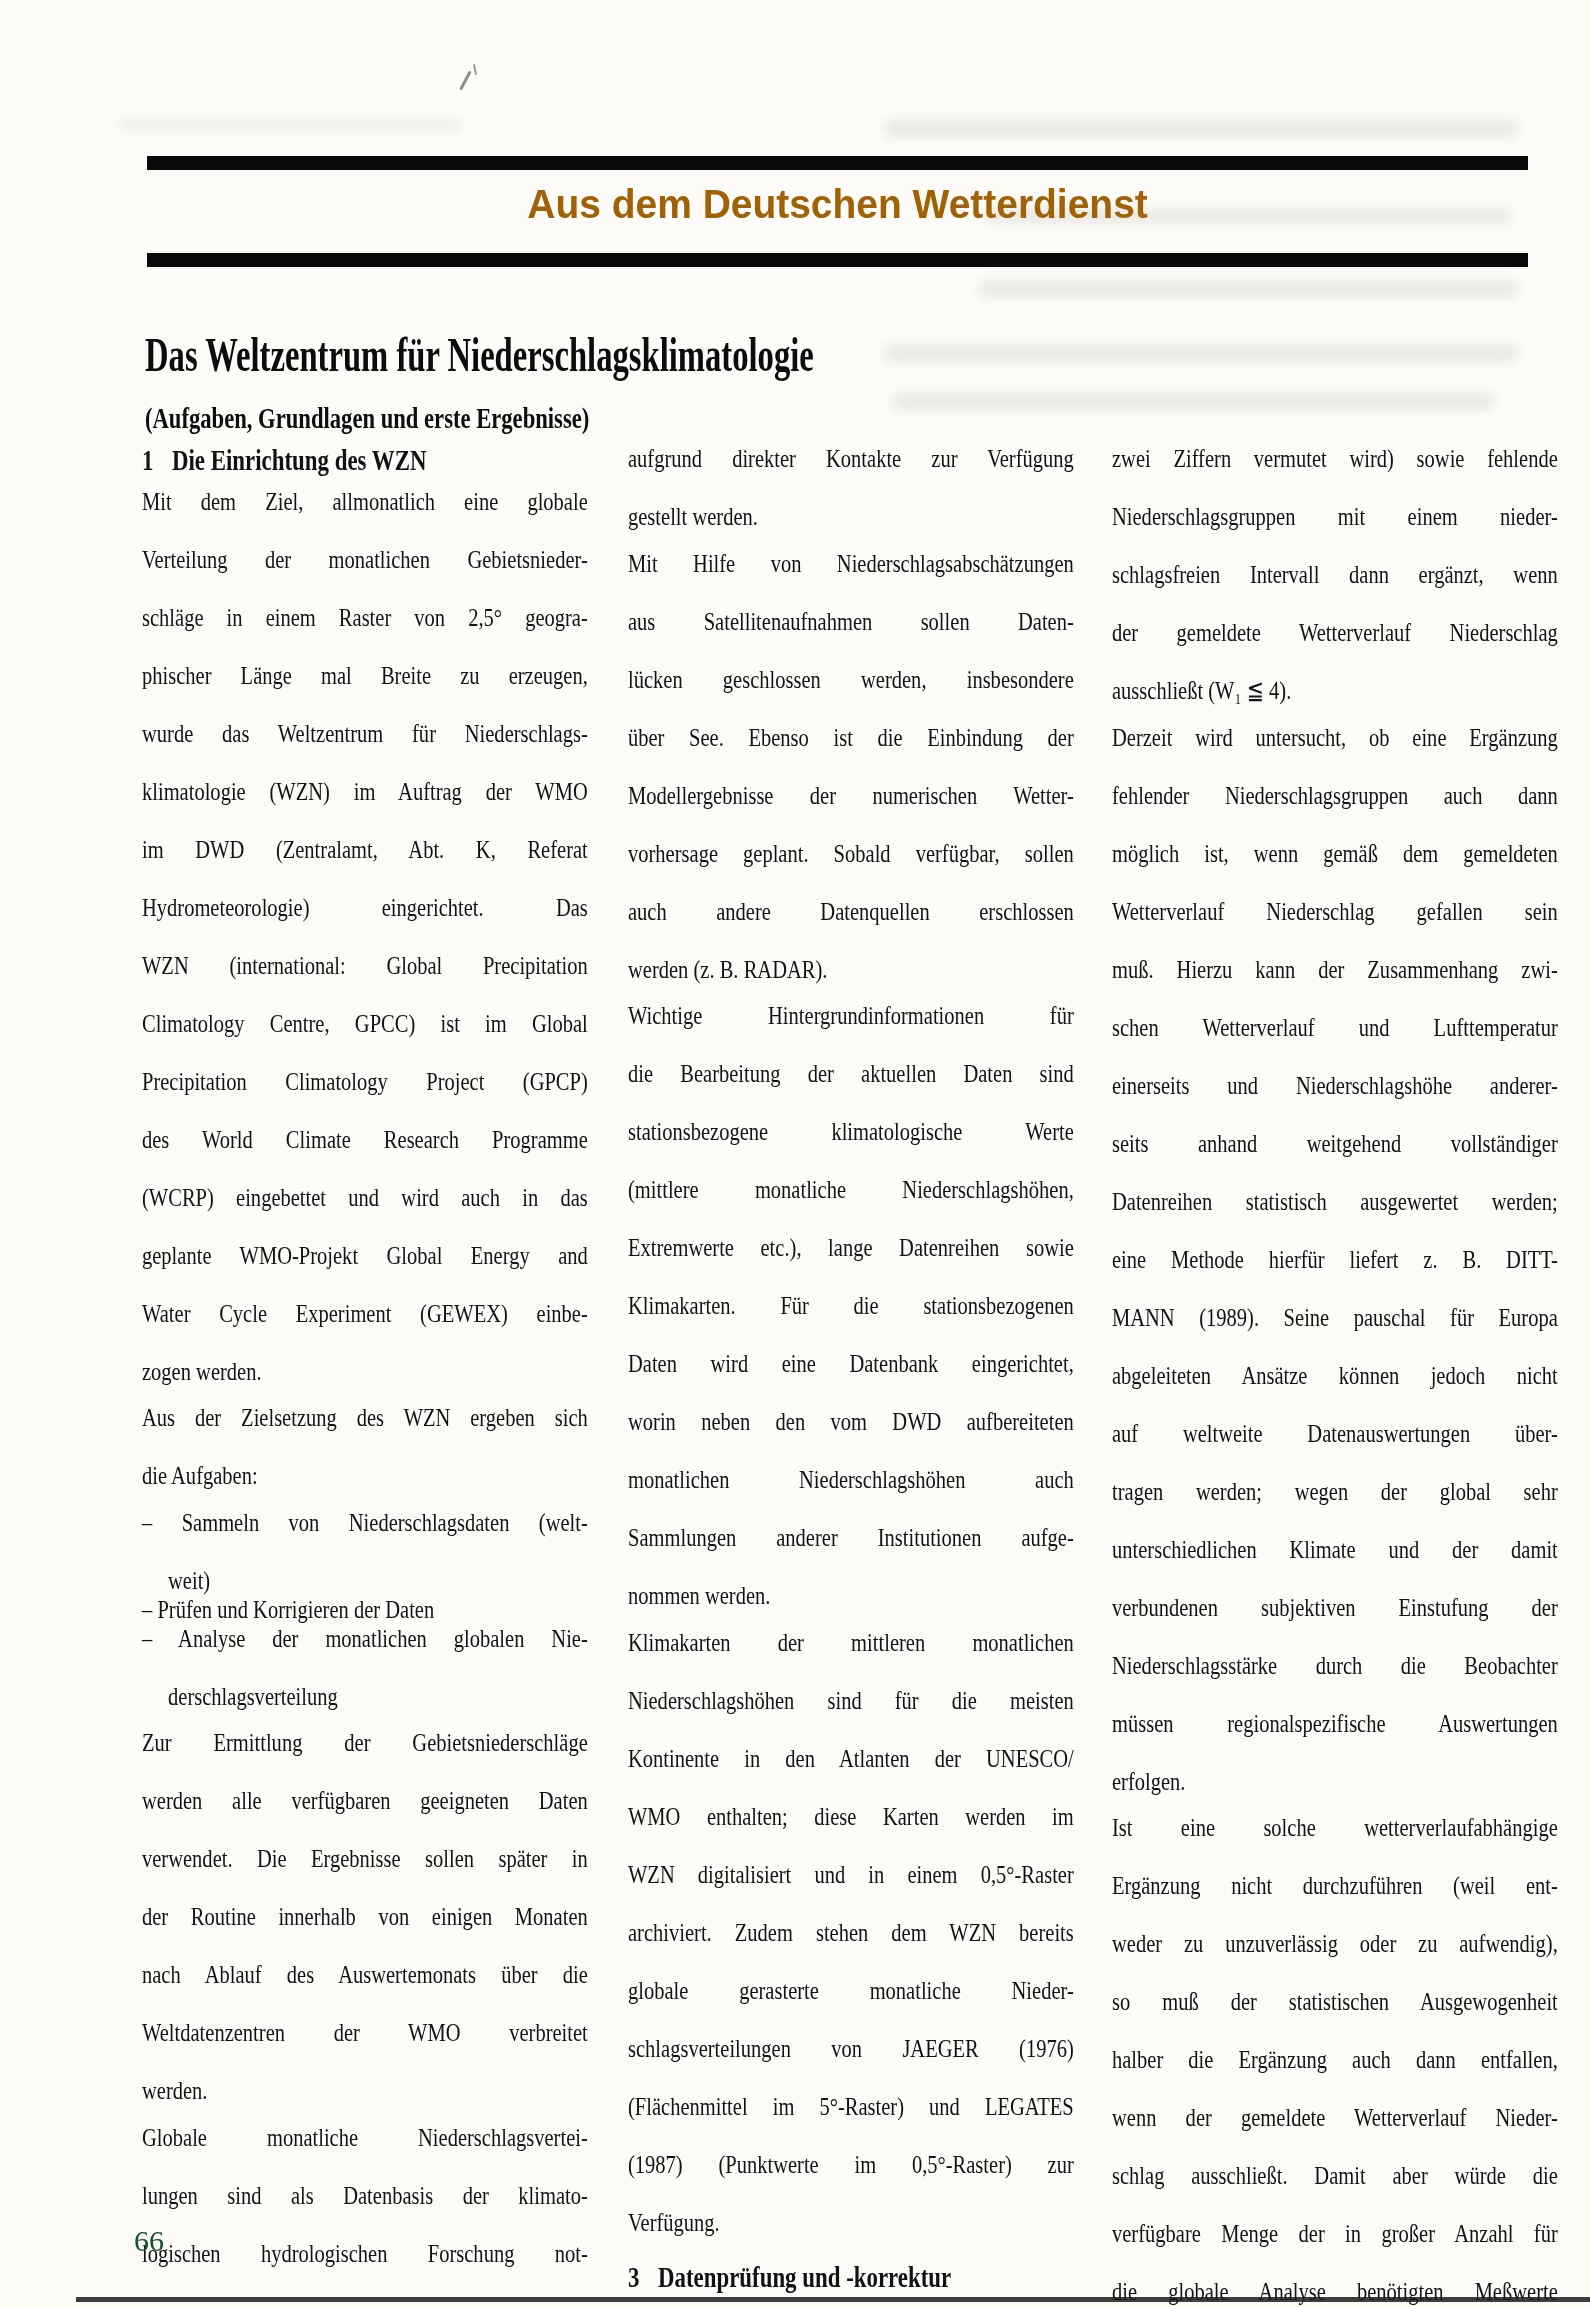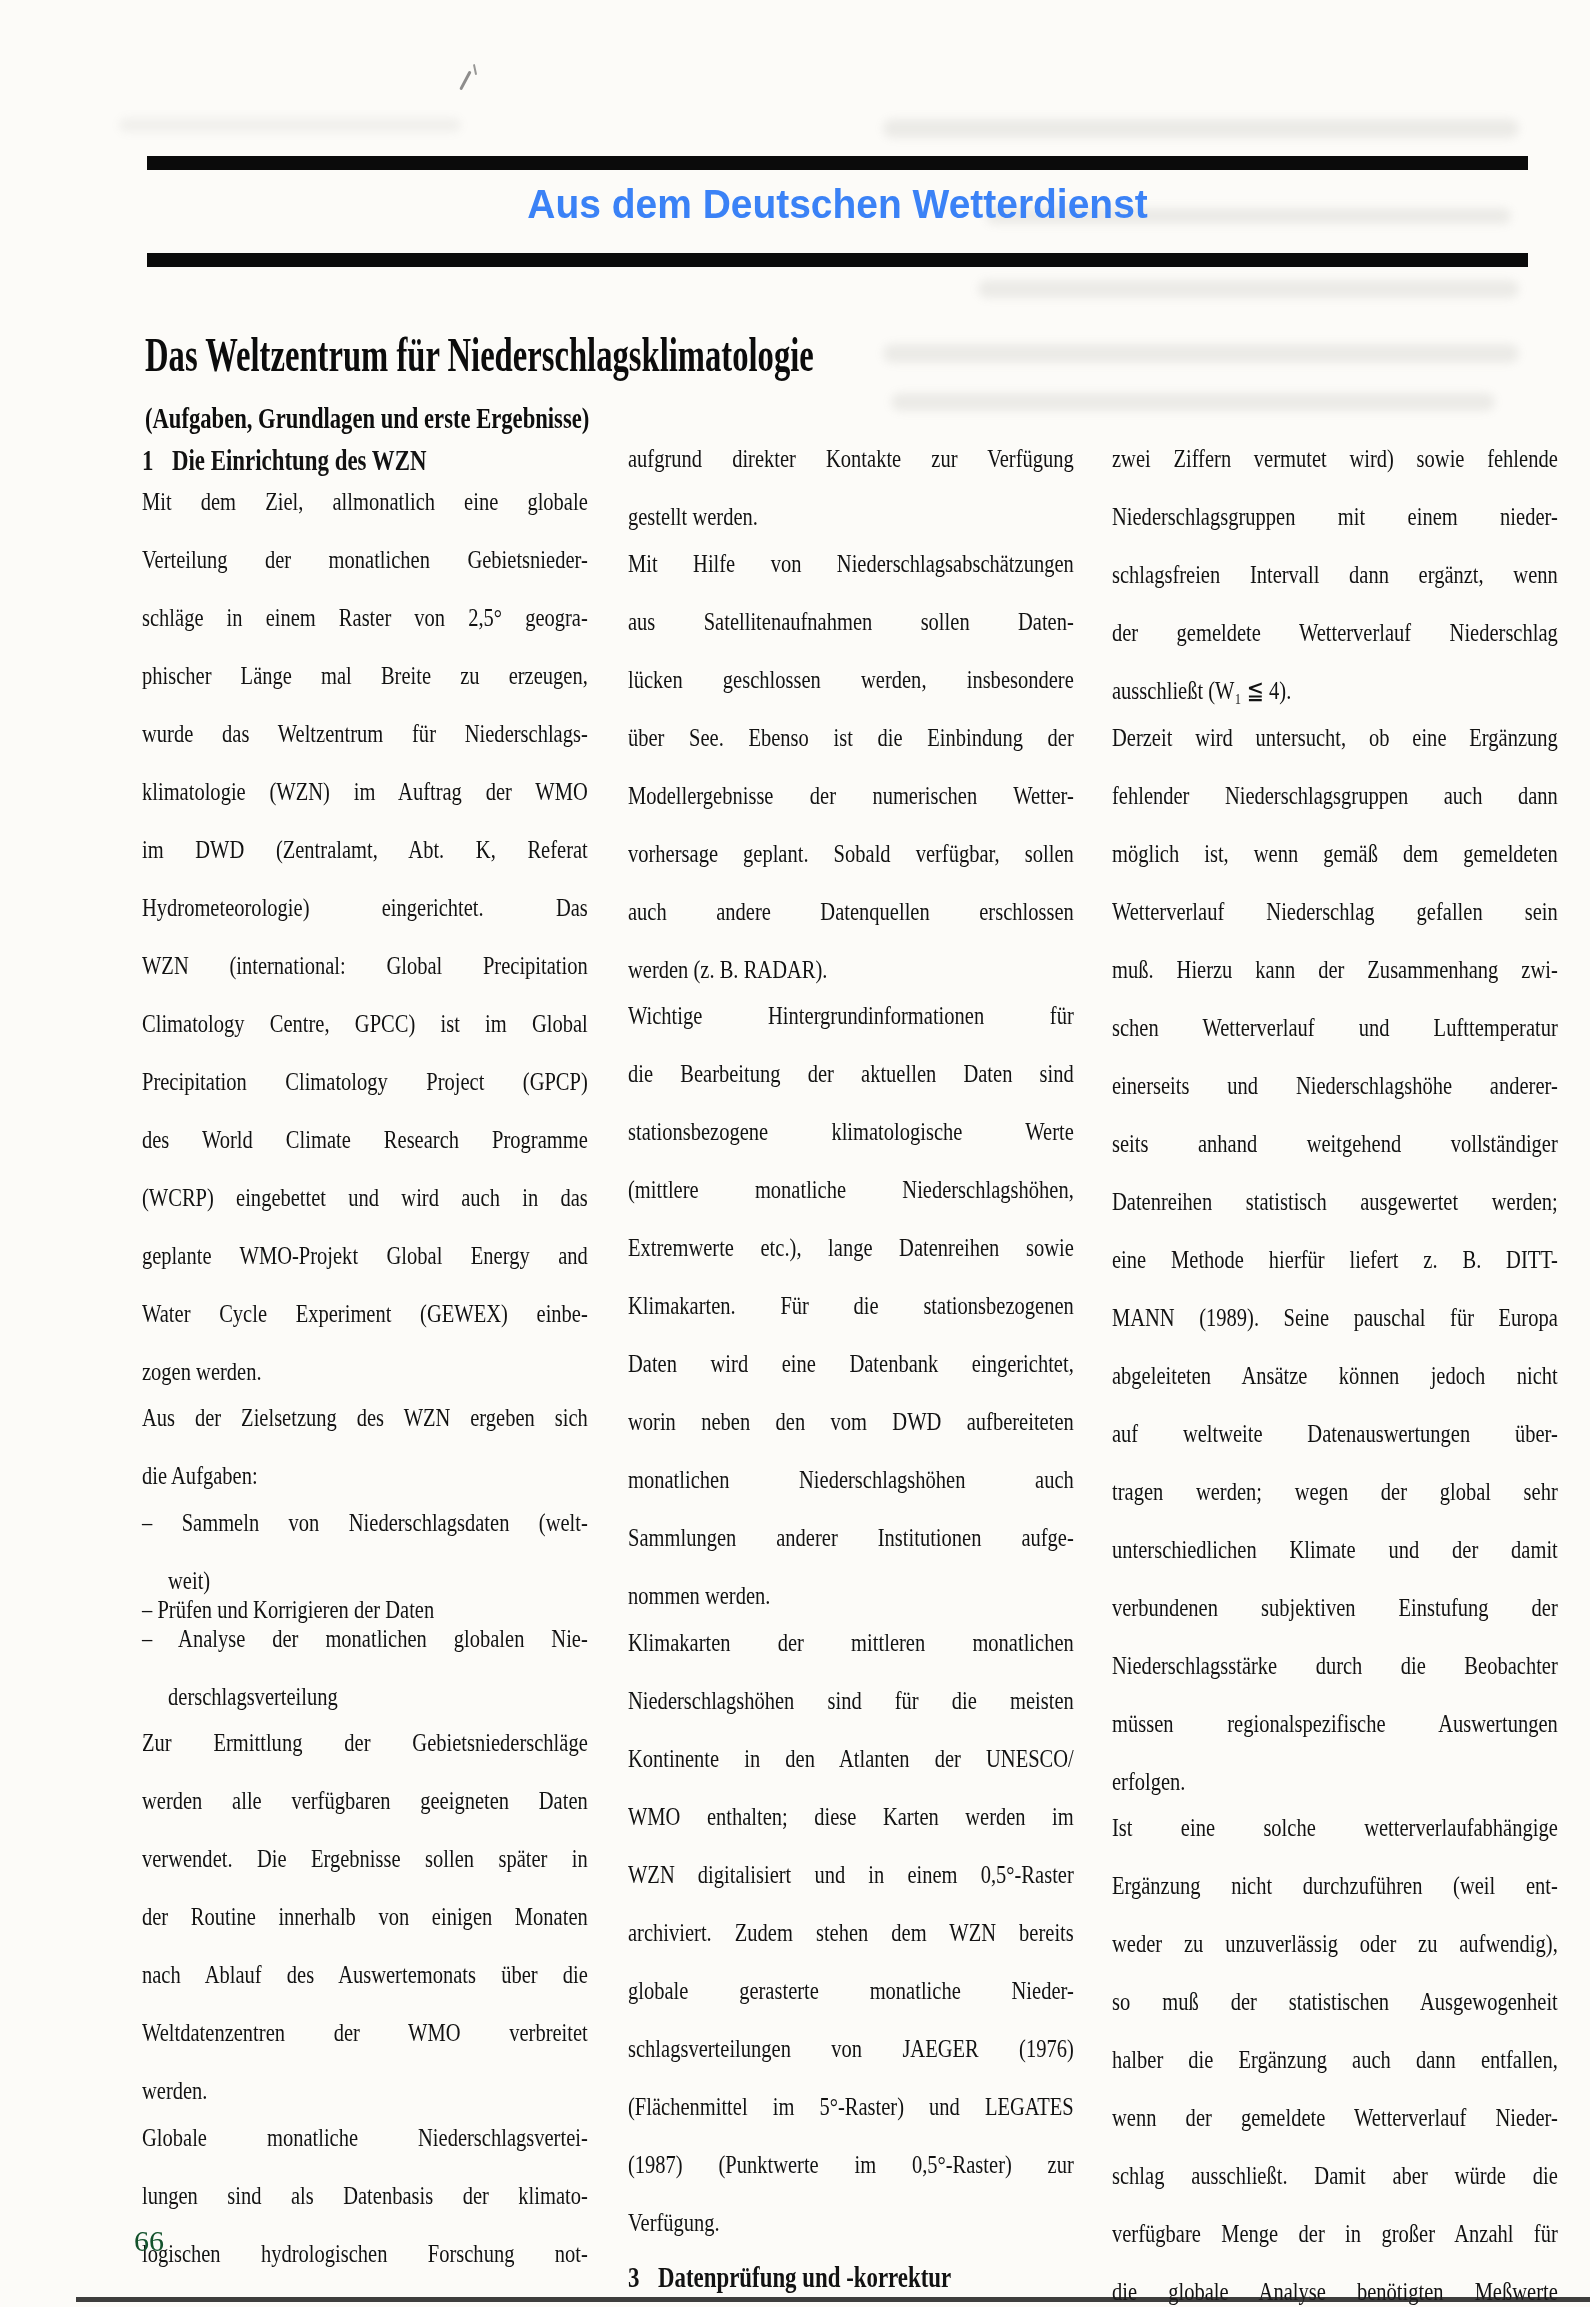--- a/index.html
+++ b/index.html
@@ -13,21 +13,21 @@
   }
   
   .rule{position:absolute;left:147px;width:1381px;height:13.5px;background:#0b0b0b;}
   .rule-top{top:156px;}
   .rule-bottom{top:253px;}
   .banner{
     position:absolute;left:147px;top:180px;width:1381px;
     text-align:center;
     font-family:"Liberation Sans",sans-serif;
     font-weight:bold;font-size:41px;line-height:48px;
-    color:#3b82f6;
+    color:#a16207;
   }
   .banner-inner{display:inline-block;transform:scaleX(0.95);transform-origin:center;white-space:nowrap;}
   
   .title{
     position:absolute;left:145px;top:329px;
     font-weight:bold;font-size:48px;line-height:51px;
     white-space:nowrap;
     transform:scaleX(0.68);transform-origin:left top;
     color:#0c0c0c;
   }

